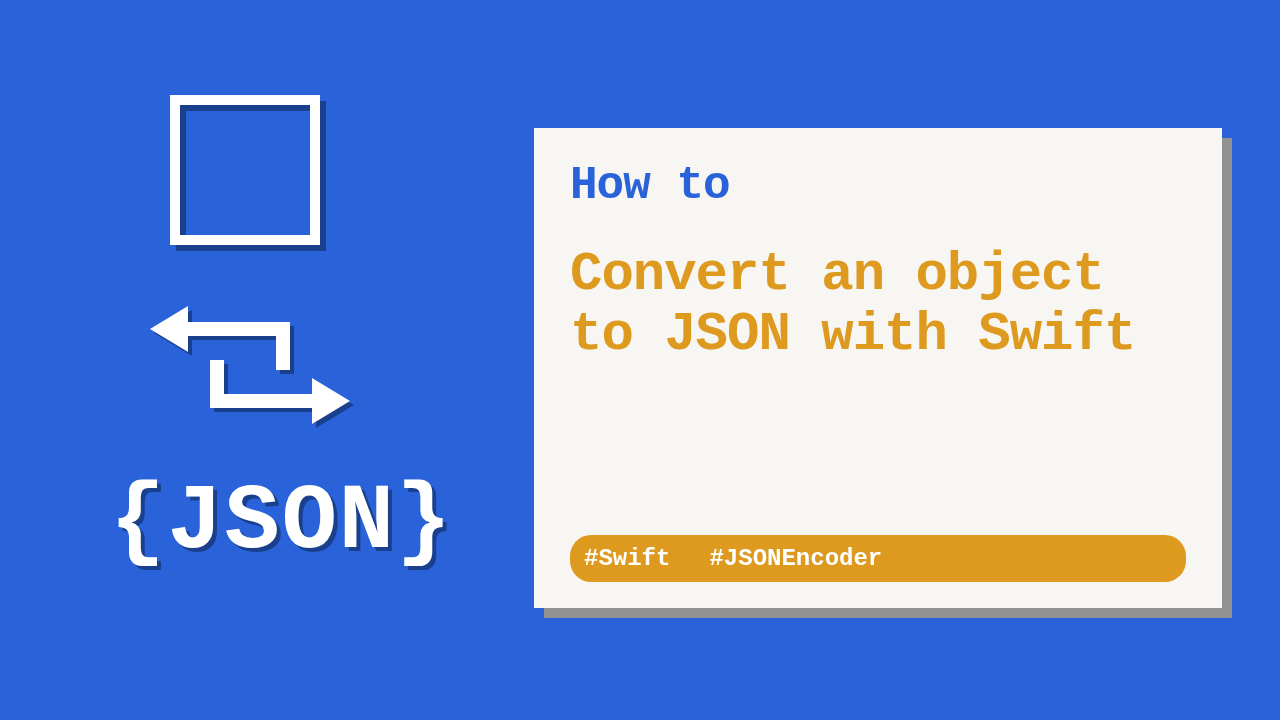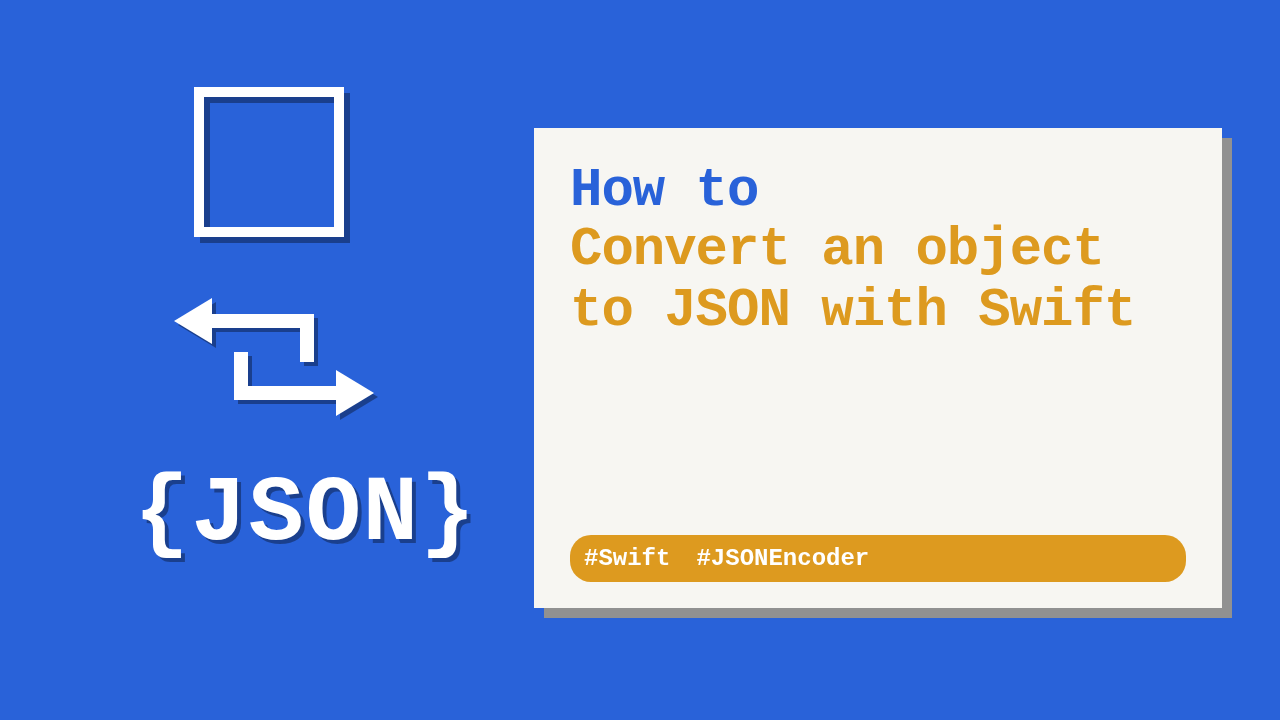--- a/index.html
+++ b/index.html
@@ -9,23 +9,22 @@
     background: #2962d9;
     font-family: 'Courier New', Courier, monospace;
     overflow: hidden;
     position: relative;
   }
 
   
   .left-col {
     position: absolute;
     left: 110px;
-    top: 87px;
+    top: 95px;
     width: 320px;
-    margin-left: 24px;
   }
 
   
   .square-wrap {
     position: relative;
     margin-left: 60px;
     width: 150px;
     height: 150px;
   }
   .square-shadow {
@@ -78,43 +77,44 @@
     width: 688px;
     height: 480px;
     background: #f7f6f2;
     padding: 34px 36px 26px 36px;
     display: flex;
     flex-direction: column;
   }
   .title-line1 {
     font-family: 'Courier New', Courier, monospace;
     font-weight: 700;
-    font-size: 54px;
+    font-size: 46px;
     line-height: 1.08;
     color: #2962d9;
     letter-spacing: -1px;
   }
   .title-line2 {
     font-family: 'Courier New', Courier, monospace;
     font-weight: 700;
     font-size: 54px;
     line-height: 1.12;
     color: #dd9a1f;
     letter-spacing: -1px;
+    margin-top: 33px;
   }
   .tag-bar {
     margin-top: auto;
     background: #dd9a1f;
     color: #fff;
     font-family: 'Courier New', Courier, monospace;
     font-weight: 600;
     font-size: 24px;
     padding: 10px 14px;
     display: flex;
-    gap: 26px;
+    gap: 39px;
     border-radius: 21px;
   }
 </style>
 </head>
 <body>
 
 <div class="left-col">
 
   <div class="square-wrap">
     <div class="square-shadow"></div>

